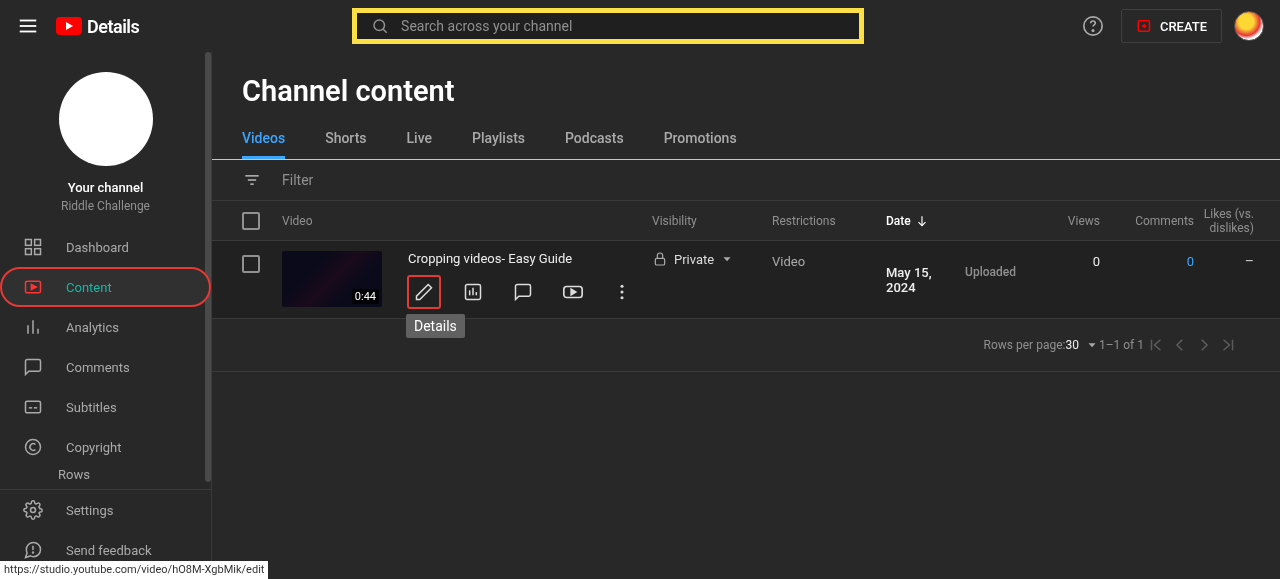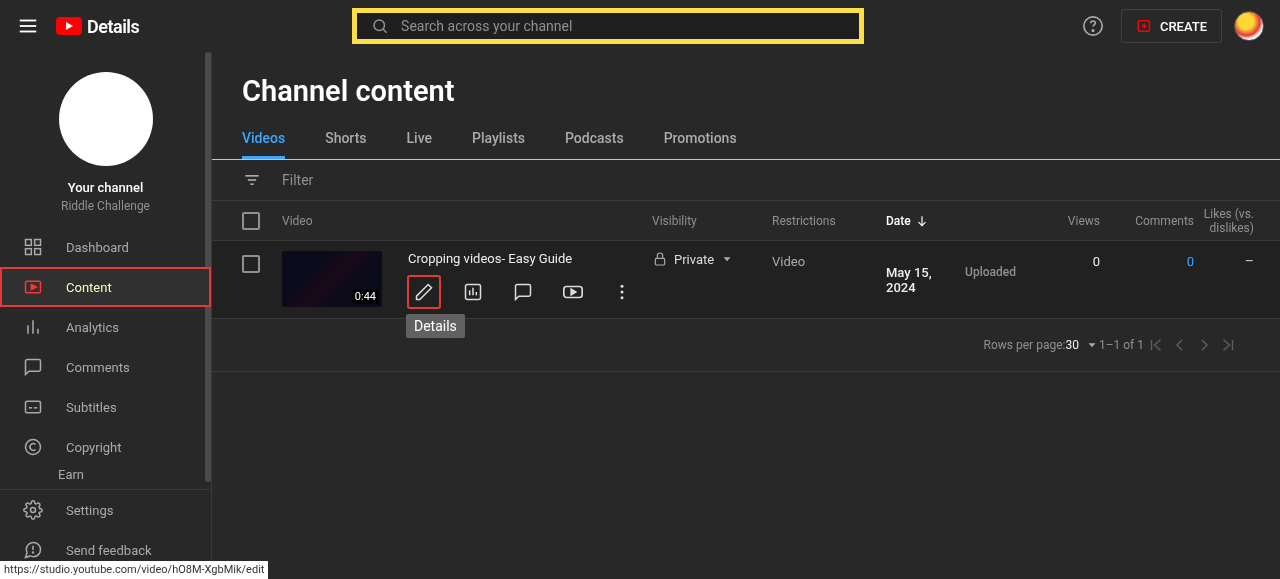--- a/index.html
+++ b/index.html
@@ -24,21 +24,21 @@
 
 .layout { display:flex; height: calc(100% - 52px - 18px); }
 .sidebar { width: 212px; display:flex; flex-direction:column; border-right: 1px solid #3a3a3a; position:relative;}
 .sidebar-scroll-indicator { position:absolute; right:0; top:0; width:6px; height:430px; background:#4a4a4a; border-radius:3px;}
 .channel-block { display:flex; flex-direction:column; align-items:center; padding: 20px 0 14px;}
 .channel-avatar { width: 94px; height:94px; border-radius:50%; background:#fff; }
 .channel-your { color:#fff; font-size:13px; font-weight:500; margin-top:14px;}
 .channel-name { color:#909090; font-size:12px; margin-top:4px;}
 .nav { display:flex; flex-direction:column; }
 .nav-item { height:40px; display:flex; align-items:center; gap:22px; padding-left: 22px; color:#aaa; font-size:13px; cursor:pointer; position:relative;}
-.nav-item.active { color:#fef9c3; }
+.nav-item.active { color:#14b8a6;border-radius:20px; }
 .nav-item.active .nav-icon svg { stroke:#f33; }
 .nav-item.highlight { outline:2px solid #e53935; outline-offset:-2px; background:#303030; }
 .nav-icon { width:22px; display:flex; justify-content:center;}
 .nav-divider { height:1px; background:#3a3a3a; margin:0;}
 .nav-earn { height:22px; padding-left:58px; font-size:13px; color:#aaa;}
 
 
 .main { flex:1; display:flex; flex-direction:column;}
 .page-title { font-size:29px; font-weight:600; color:#fff; padding: 22px 0 0 30px;}
 .tabs { display:flex; gap:40px; padding: 22px 0 0 30px; border-bottom:1px solid #f9a8d4;}
@@ -194,21 +194,21 @@
       </div>
       <div class="nav-item">
         <span class="nav-icon">
             <svg width="20" height="20" viewBox="0 0 24 24" fill="none" stroke="#aaa" stroke-width="1.8">
               <circle cx="12" cy="12" r="9"></circle>
               <path d="M15 9a4 4 0 1 0 0 6"></path>
             </svg>
           </span>
         <span>Copyright</span>
       </div>
-      <div class="nav-earn"><span>Earn</span></div>
+      <div class="nav-earn"><span>Rows</span></div>
       <div class="nav-divider"></div>
       <div class="nav-item">
         <span class="nav-icon">
             <svg width="20" height="20" viewBox="0 0 24 24" fill="none" stroke="#aaa" stroke-width="1.8">
               <circle cx="12" cy="12" r="3"></circle>
               <path d="M19.4 15a1.65 1.65 0 0 0 .33 1.82l.06.06a2 2 0 1 1-2.83 2.83l-.06-.06a1.65 1.65 0 0 0-1.82-.33 1.65 1.65 0 0 0-1 1.51V21a2 2 0 0 1-4 0v-.09A1.65 1.65 0 0 0 9 19.4a1.65 1.65 0 0 0-1.82.33l-.06.06a2 2 0 1 1-2.83-2.83l.06-.06a1.65 1.65 0 0 0 .33-1.82 1.65 1.65 0 0 0-1.51-1H3a2 2 0 0 1 0-4h.09A1.65 1.65 0 0 0 4.6 9a1.65 1.65 0 0 0-.33-1.82l-.06-.06a2 2 0 1 1 2.83-2.83l.06.06a1.65 1.65 0 0 0 1.82.33H9a1.65 1.65 0 0 0 1-1.51V3a2 2 0 0 1 4 0v.09a1.65 1.65 0 0 0 1 1.51 1.65 1.65 0 0 0 1.82-.33l.06-.06a2 2 0 1 1 2.83 2.83l-.06.06a1.65 1.65 0 0 0-.33 1.82V9c.58.24 1 .81 1 1.51H21a2 2 0 0 1 0 4h-.09c-.7 0-1.27.42-1.51 1z"></path>
             </svg>
           </span>
         <span>Settings</span>
       </div>

